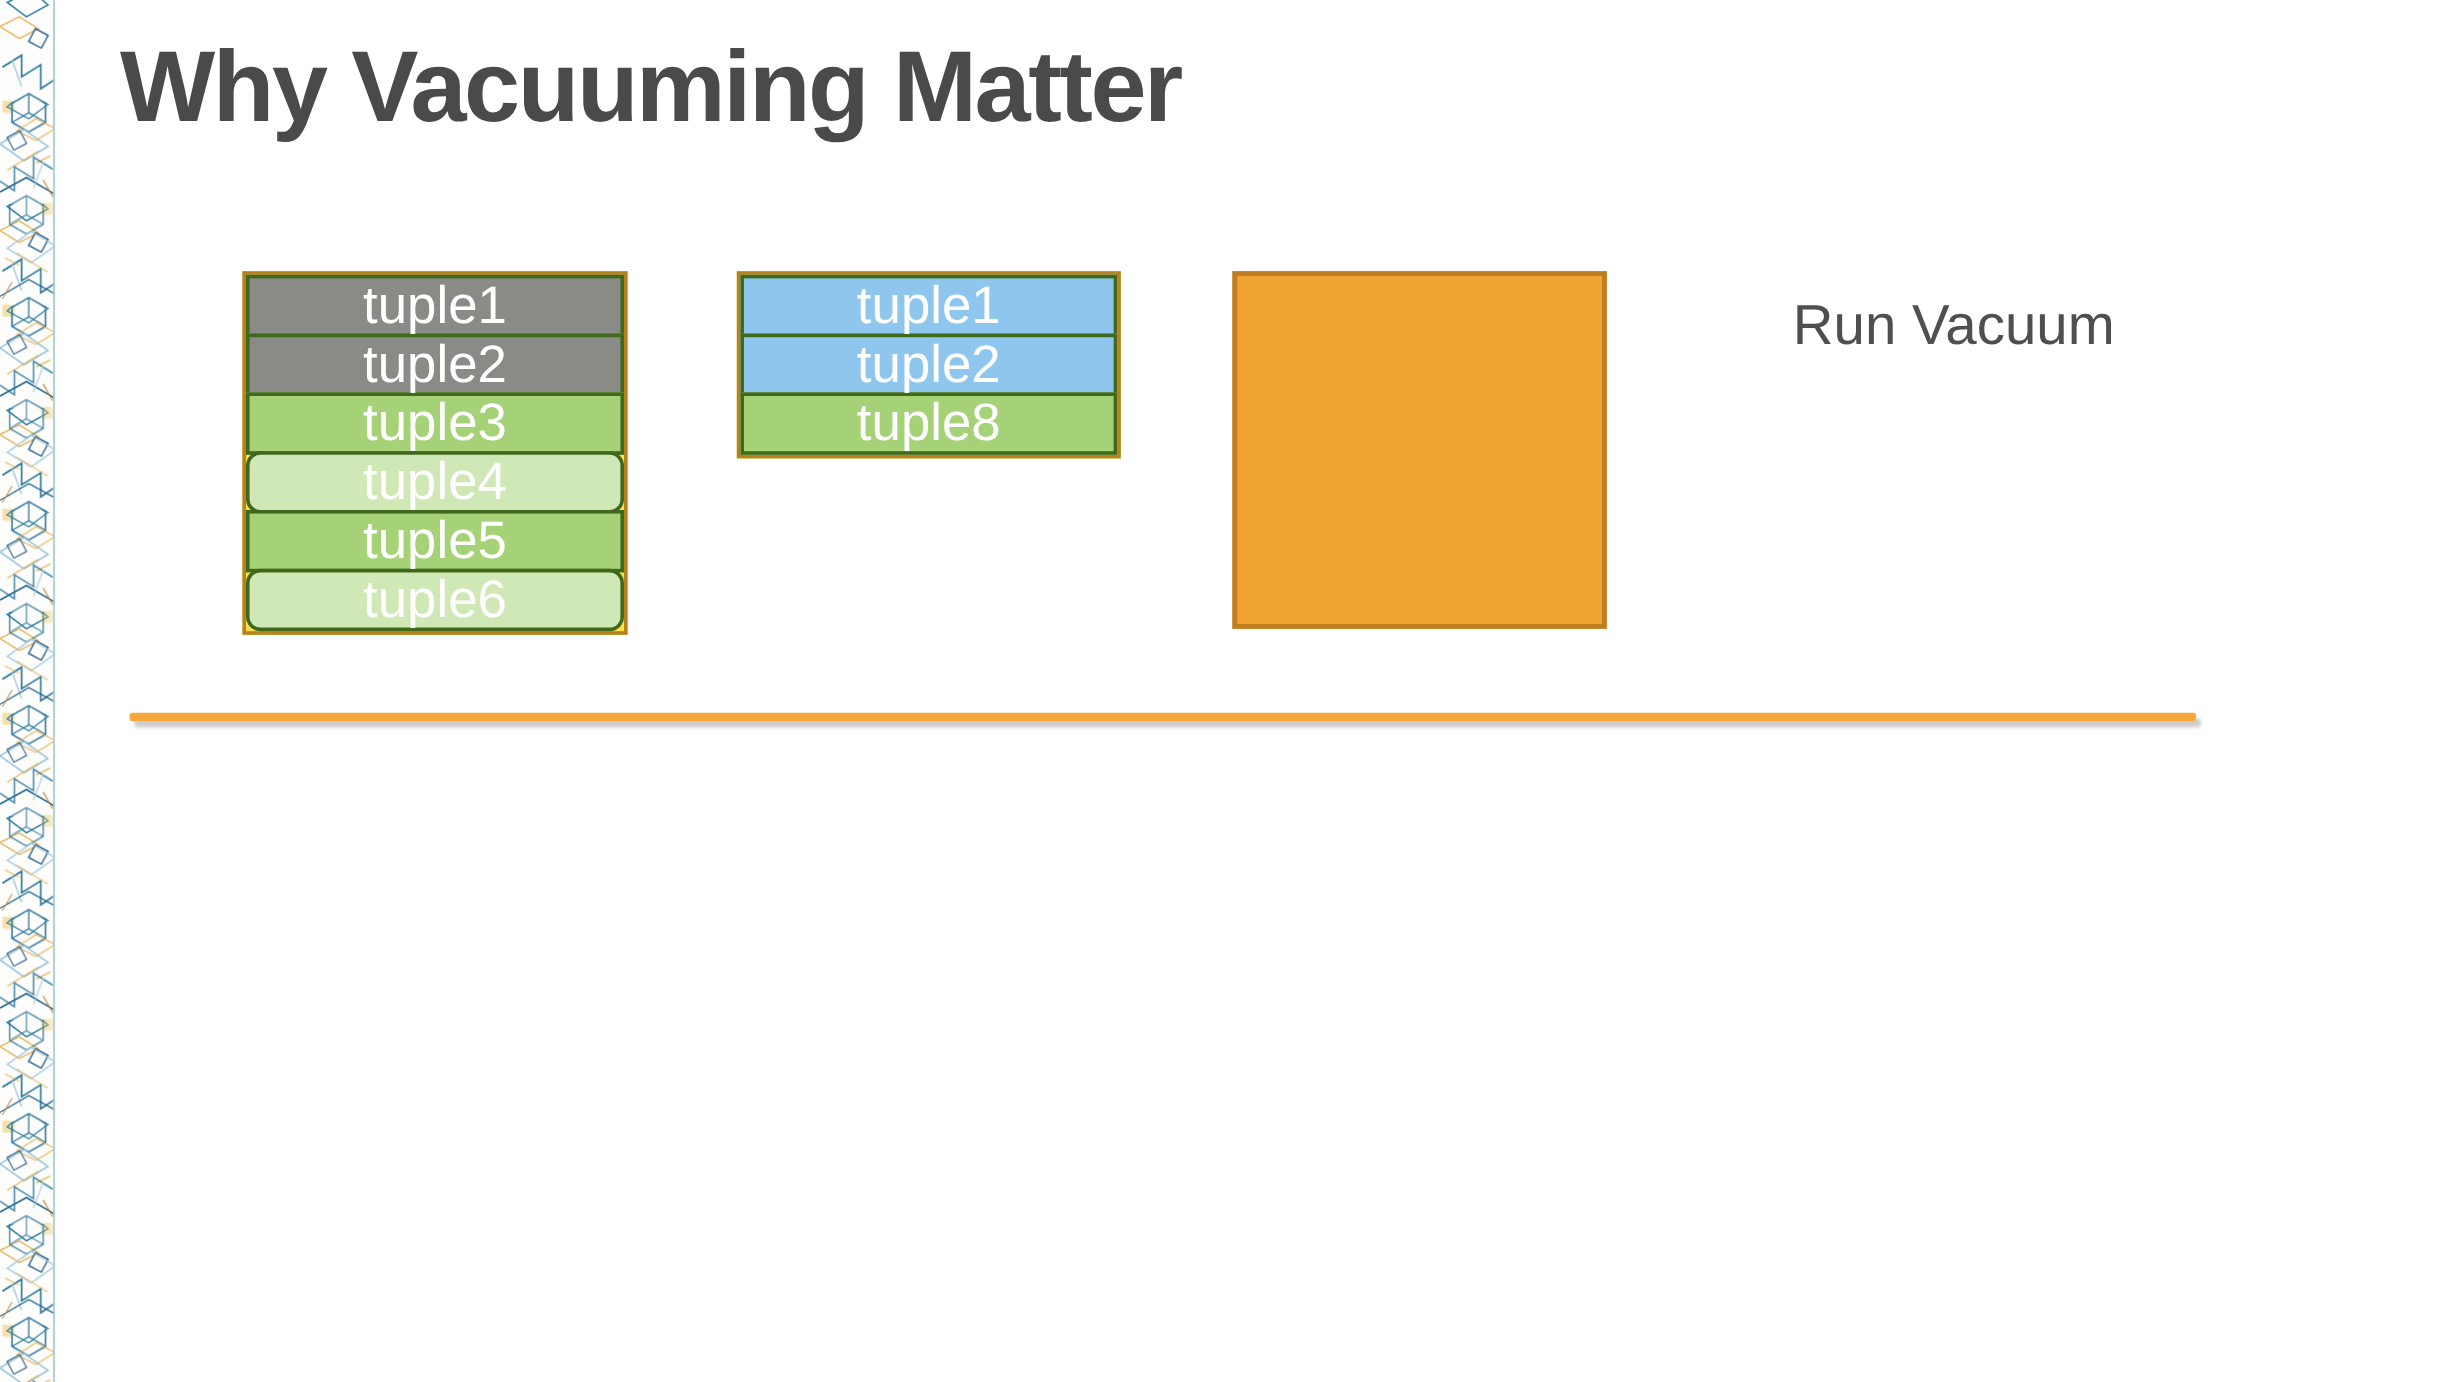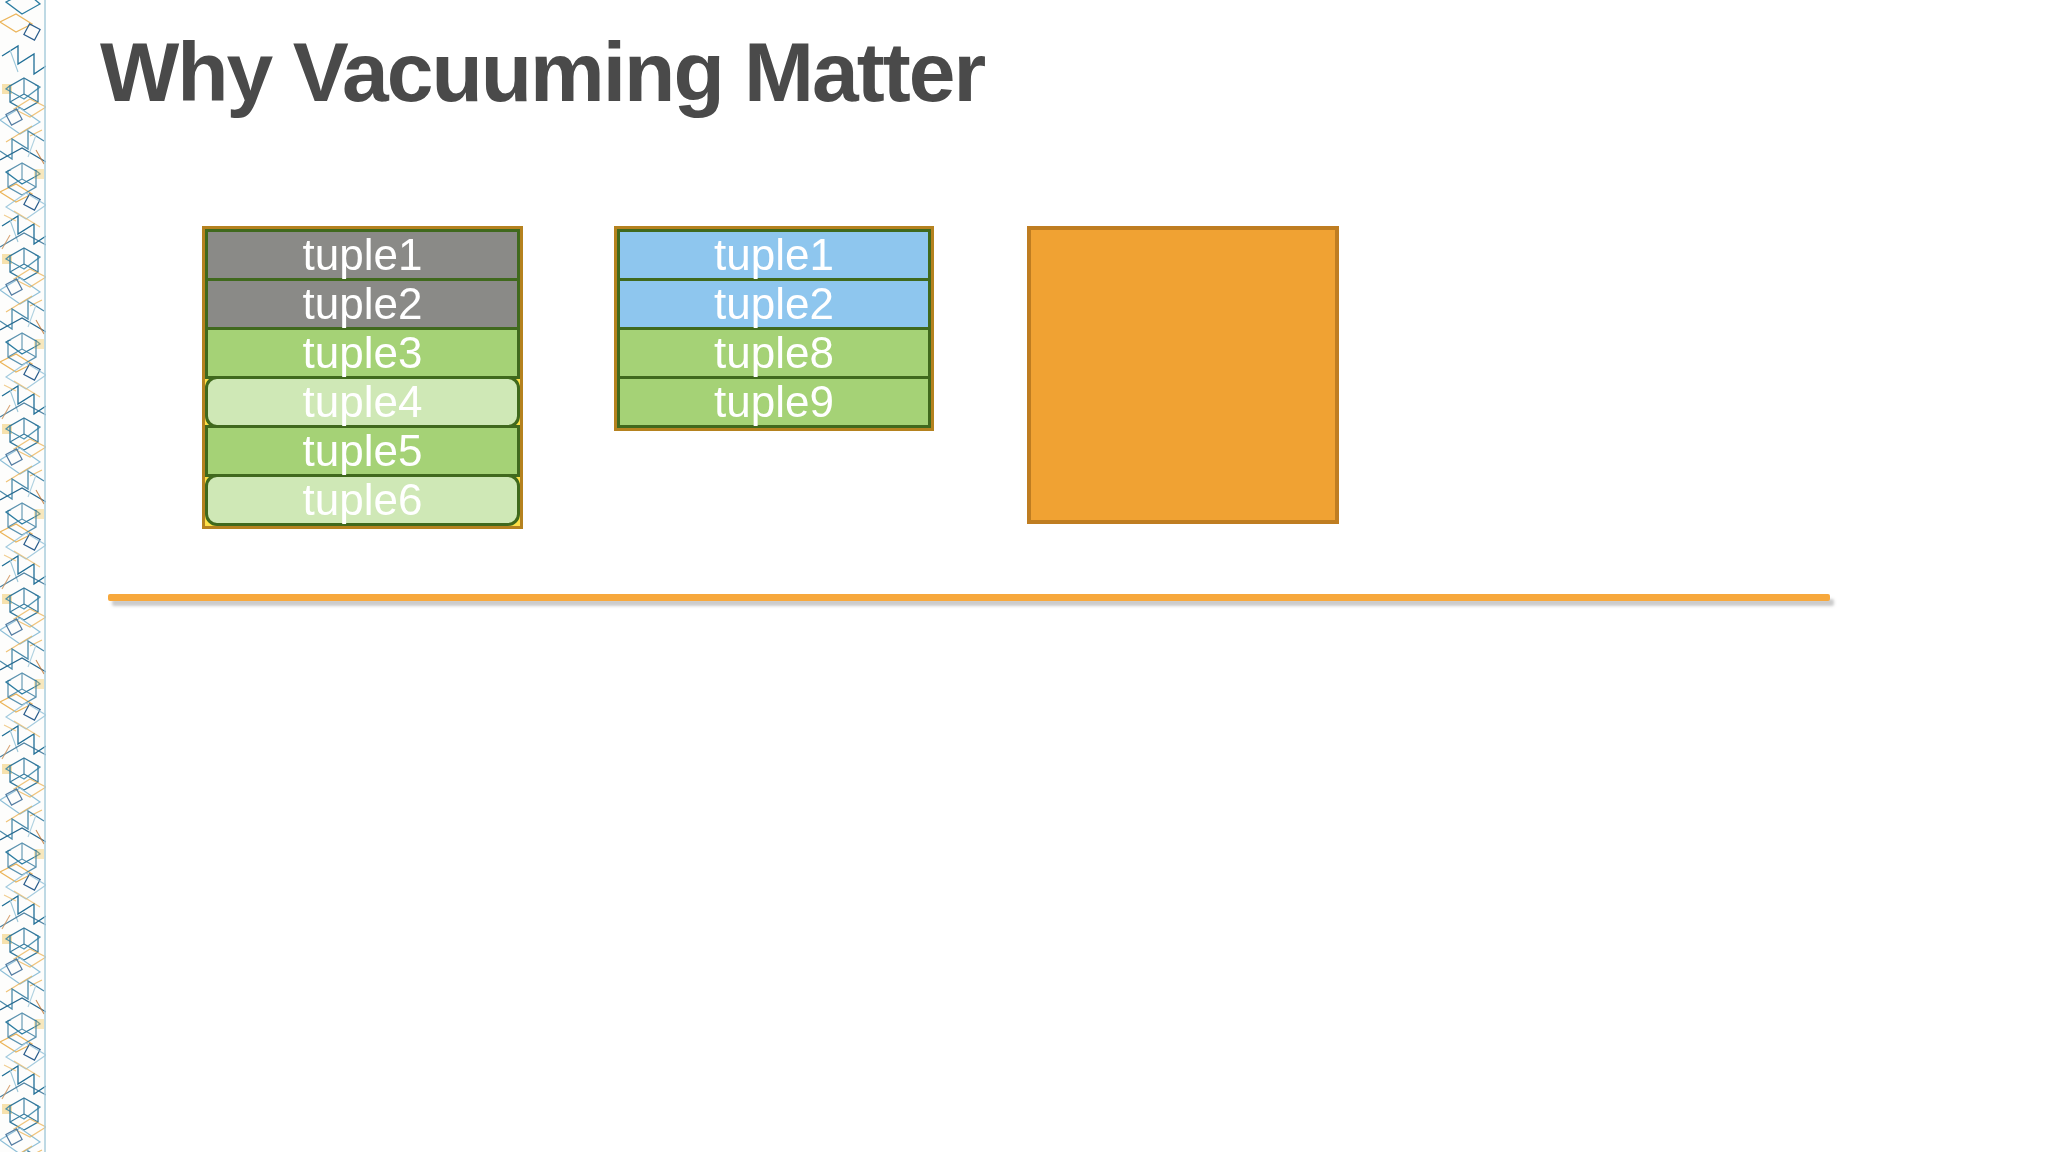--- a/index.html
+++ b/index.html
@@ -97,21 +97,21 @@
     <div class="tuple-row v-live">tuple3</div>
     <div class="tuple-row v-live-light">tuple4</div>
     <div class="tuple-row v-live">tuple5</div>
     <div class="tuple-row v-live-light">tuple6</div>
   </div>
 
   <div class="heap-page p2">
     <div class="tuple-row v-frozen">tuple1</div>
     <div class="tuple-row v-frozen">tuple2</div>
     <div class="tuple-row v-live">tuple8</div>
-    <div class="tuple-row v-live">tuple9</div>
   </div>
 
   <div class="heap-page empty"></div>
 
+  <div class="run-vacuum">Run Vacuum</div>
 
   <div class="divider"></div>
 
 </div>
 
 </body></html>

